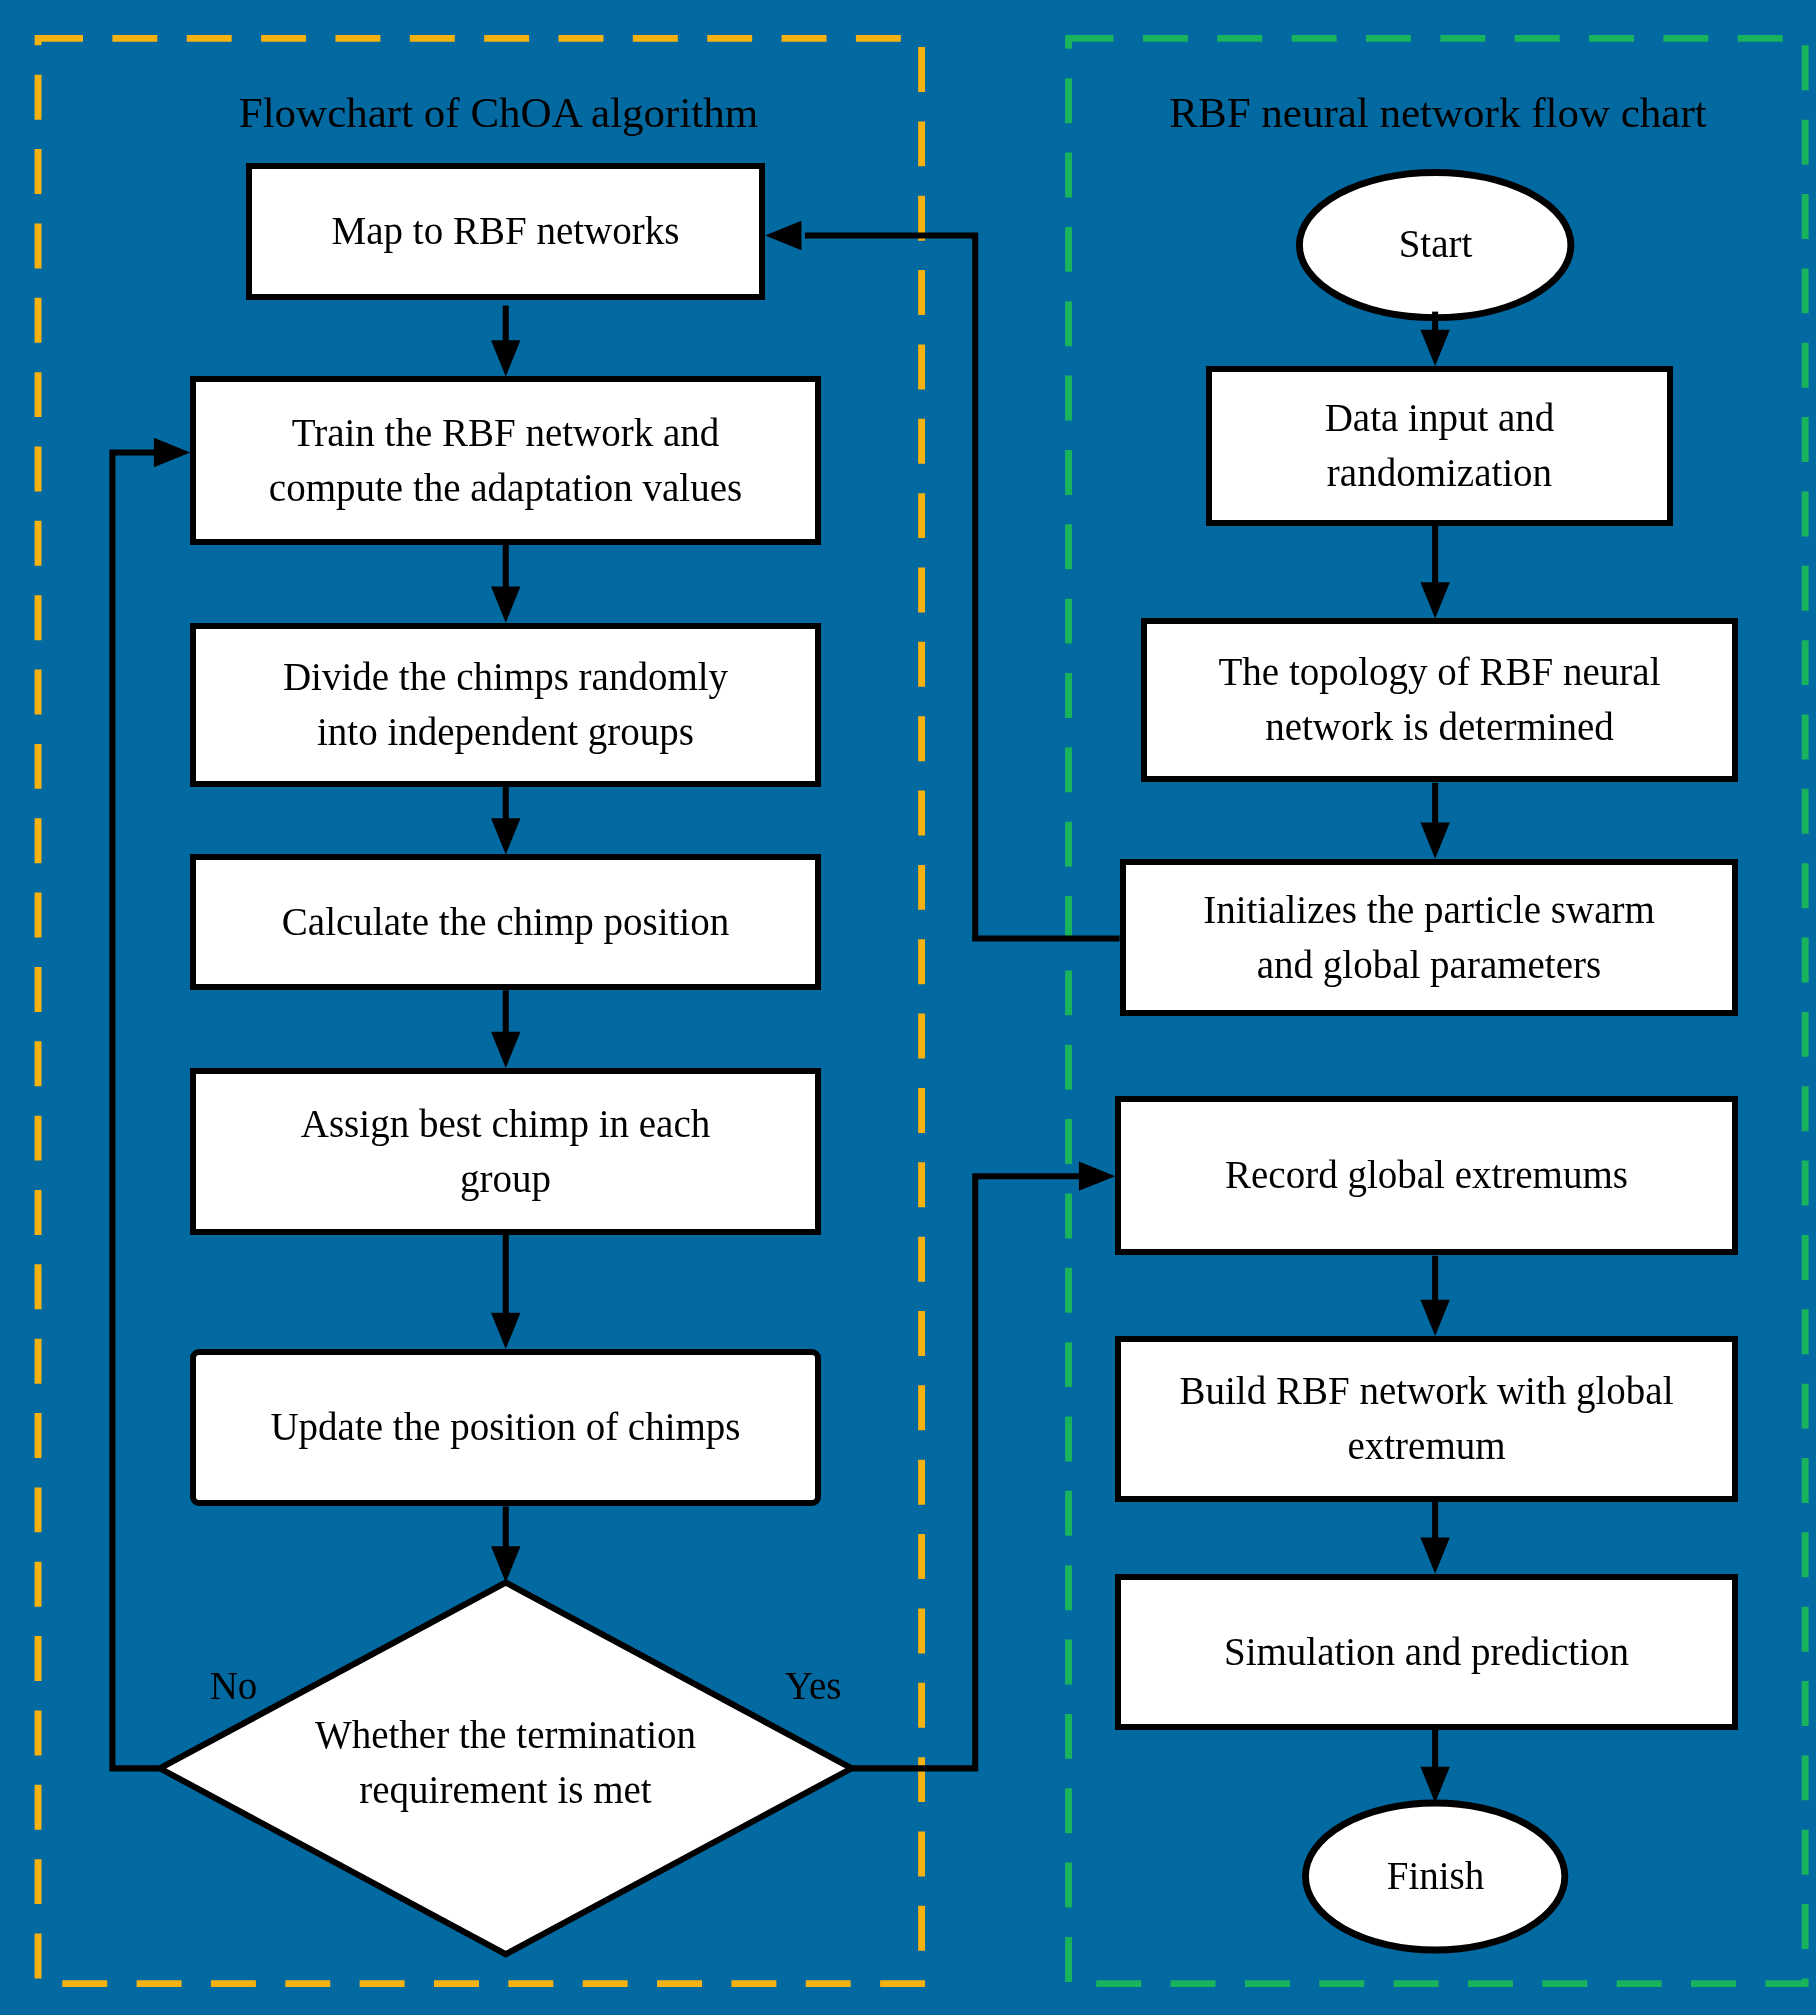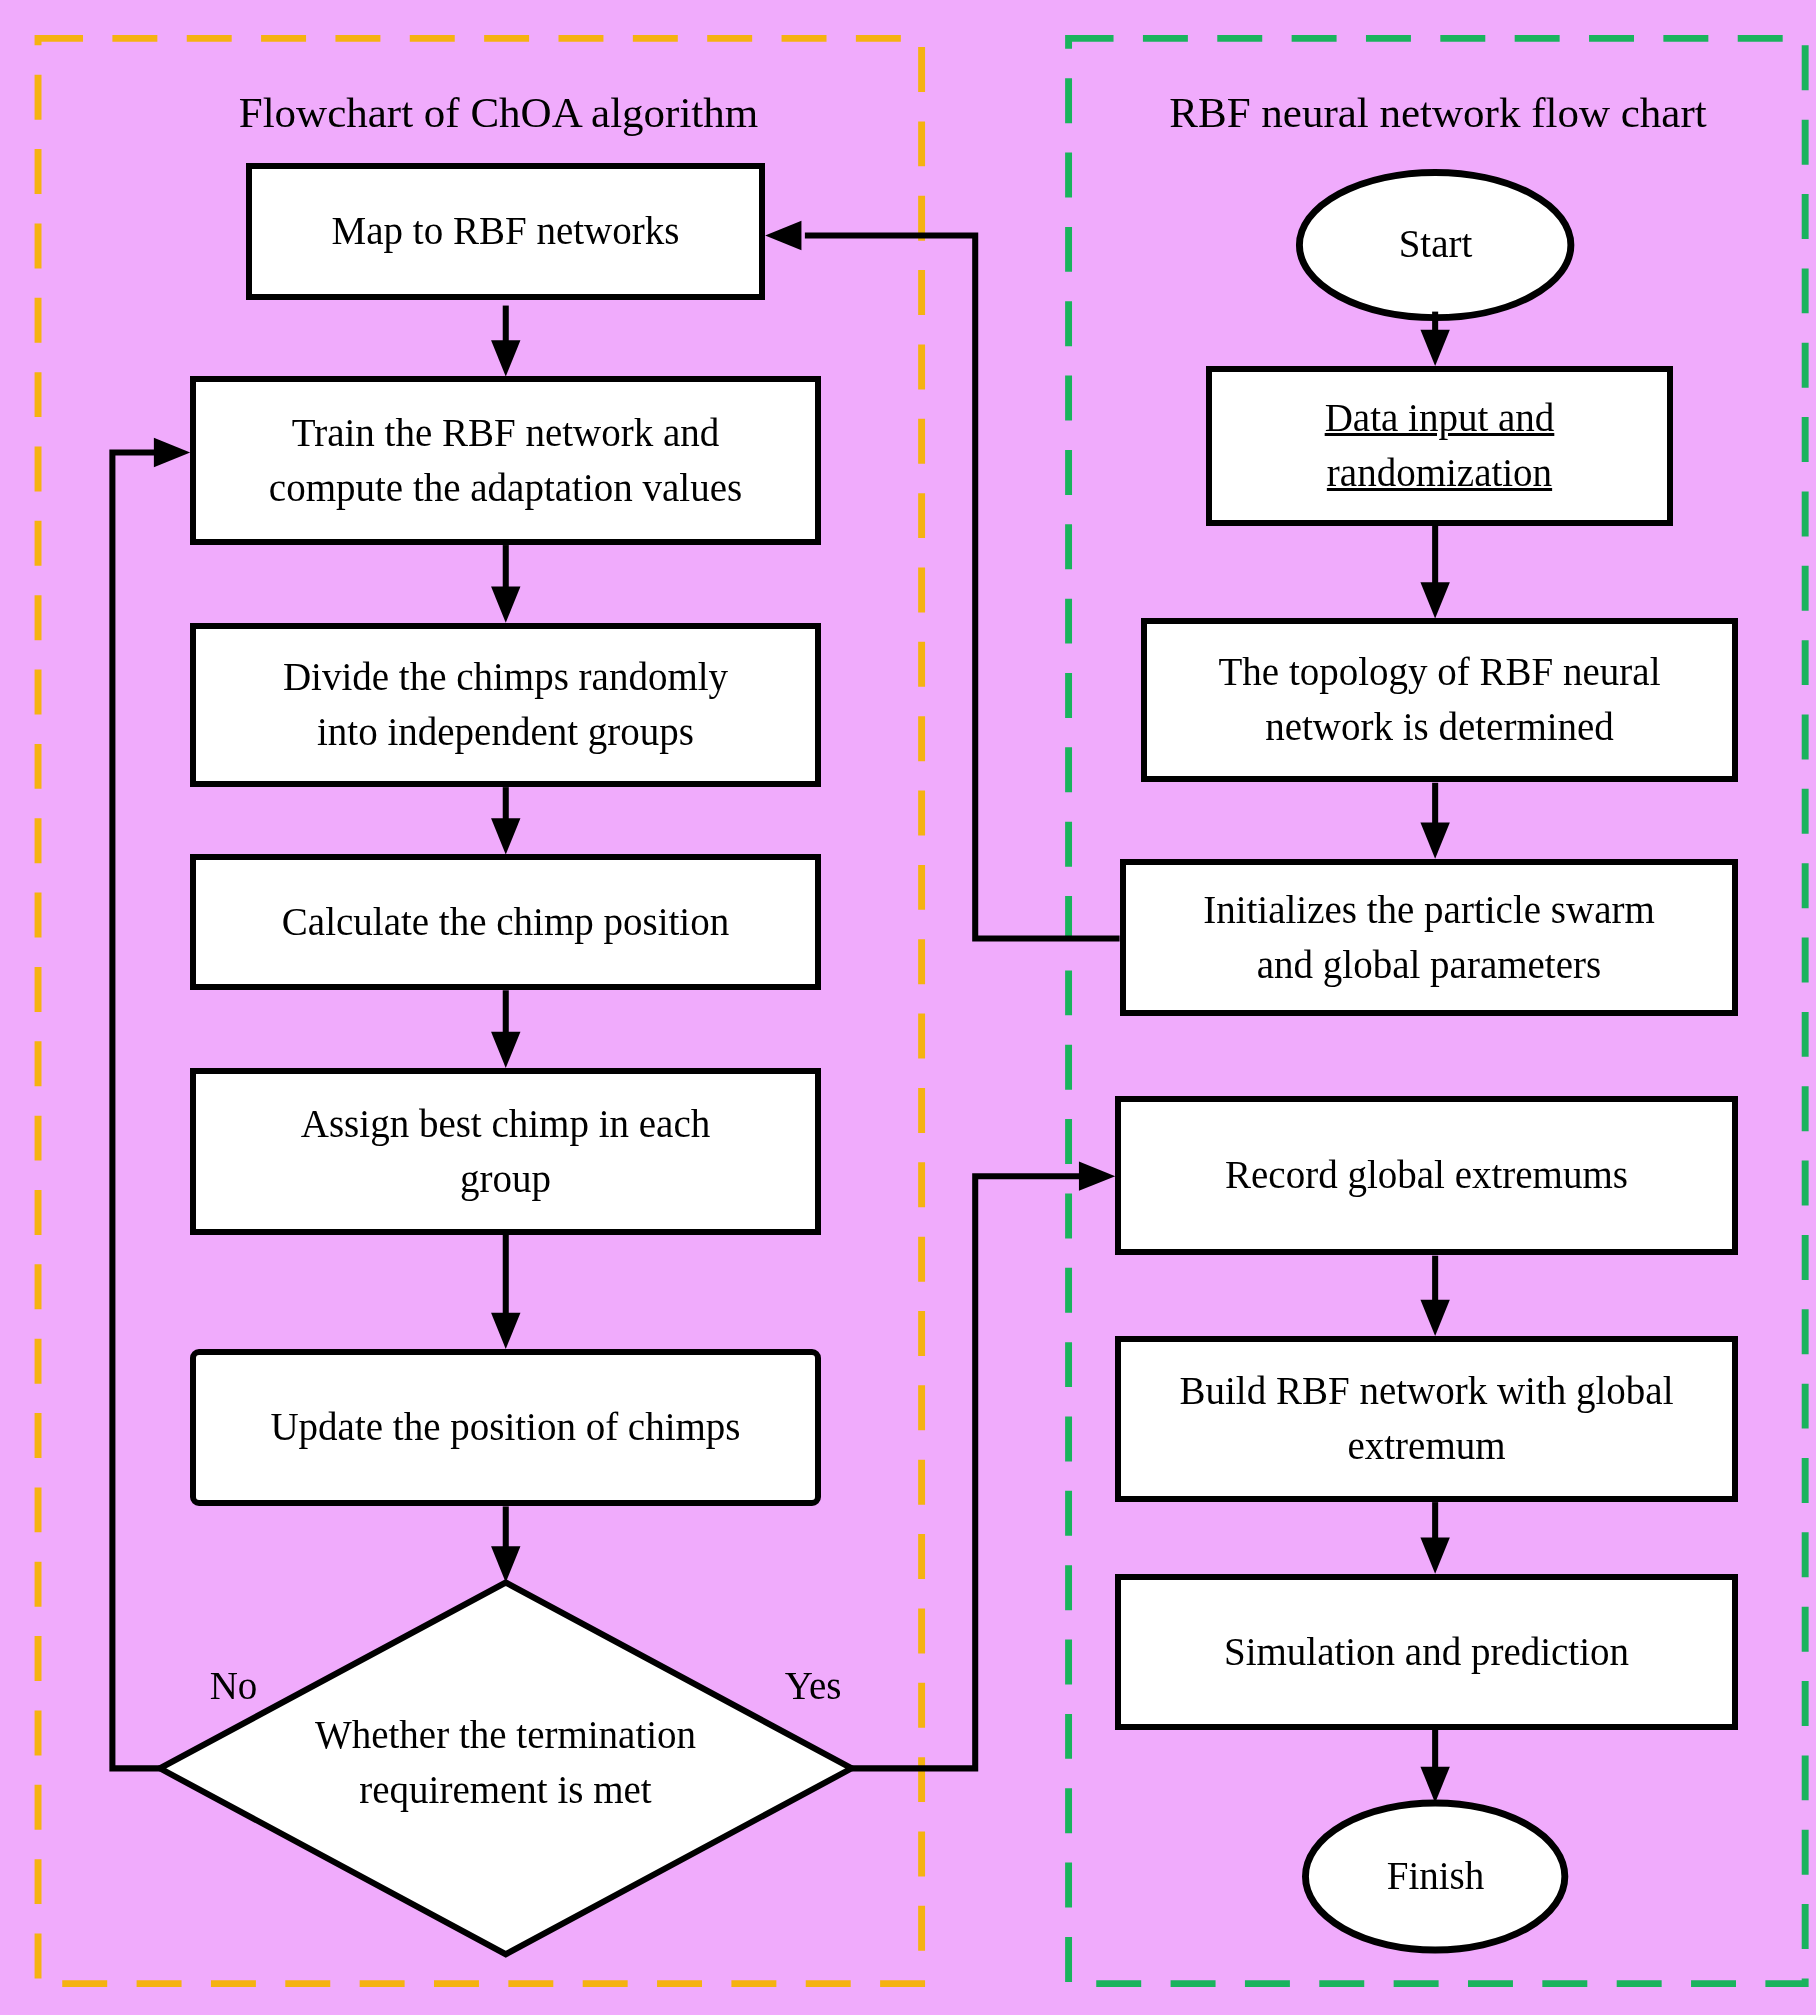--- a/index.html
+++ b/index.html
@@ -1,19 +1,19 @@
 <!DOCTYPE html>
 <html style="font-size:14px"><head>
 <meta charset="utf-8">
 <style>
   html,body { margin:0; padding:0; background:#ffffff; }
   #canvas {
     position:relative;
     width:1816px; height:2016px;
-    background:#f0abfc;
+    background:#0369a1;
     font-family:"Liberation Serif", serif;
     color:#000;
   }
   #wires { position:absolute; left:0; top:0; }
   .panel-title {
     position:absolute;
     font-size:43px;
     text-align:center;
     white-space:nowrap;
     display:flex; align-items:center; justify-content:center;
@@ -154,21 +154,21 @@
   <div class="label" style="left:246px; top:1689px; width:519px; height:147px;">
     <span>Whether the termination</span>
     <span>requirement is met</span>
   </div>
   <div class="label" style="left:173px; top:1656px; width:121px; height:61px;">No</div>
   <div class="label" style="left:744px; top:1656px; width:138px; height:61px;">Yes</div>
 
   <div class="label" style="left:1306px; top:214px; width:259px; height:61px;">Start</div>
   <div class="label" style="left:1306px; top:1846px; width:259px; height:61px;">Finish</div>
 
-  <div class="node" style="left:1206px; top:366px; width:467px; height:160px;text-decoration:underline;">
+  <div class="node" style="left:1206px; top:366px; width:467px; height:160px;">
     <span>Data input and</span>
     <span>randomization</span>
   </div>
 
   <div class="node" style="left:1141px; top:618px; width:597px; height:164px;">
     <span>The topology of RBF neural</span>
     <span>network is determined</span>
   </div>
 
   <div class="node" style="left:1120px; top:859px; width:618px; height:157px;">

